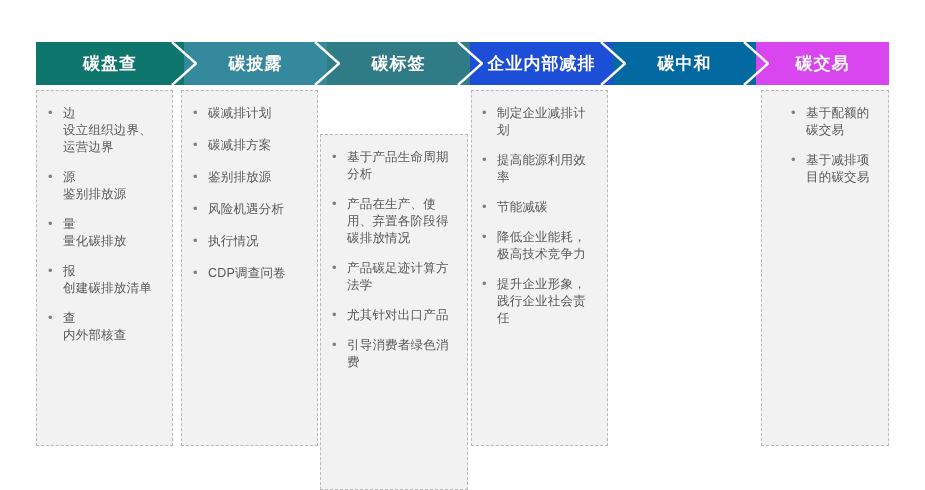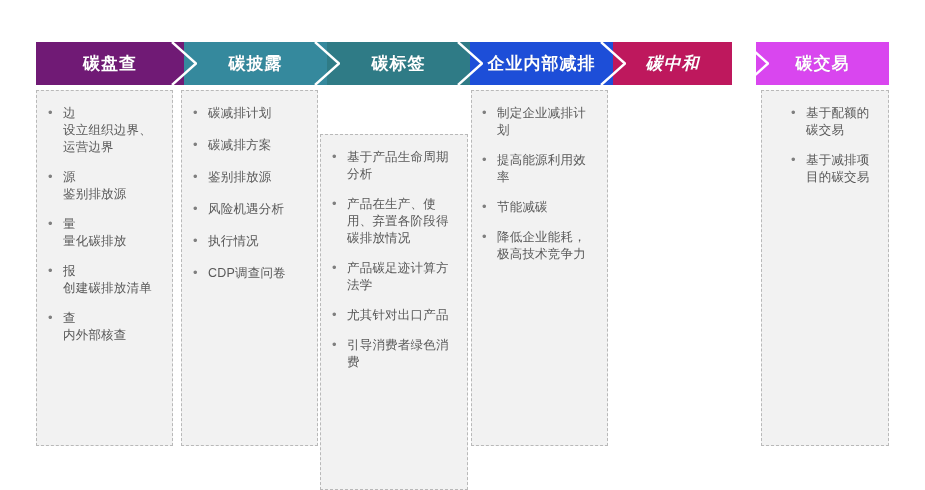--- a/index.html
+++ b/index.html
@@ -111,37 +111,37 @@
   }
   .panel.tight .bullets li { margin-bottom: 15px; }
 </style>
 </head>
 <body>
 
 <div id="diagram">
 
   <div class="header-row">
 
-    <div class="tab" style="left:0px; width:148px; background:#701a75;align-items:center;">
+    <div class="tab" style="left:0px; width:148px; background:#0f766e;align-items:center;">
       <span class="tab-label">碳盘查</span>
     </div>
 
     <div class="tab" style="left:148px; width:143px; background:#35899d;text-align:center;">
       <span class="tab-label">碳披露</span>
     </div>
 
     <div class="tab" style="left:291px; width:143px; background:#2f7b86;">
       <span class="tab-label">碳标签</span>
     </div>
 
     <div class="tab" style="left:434px; width:143px; background:#1d4ed8;">
       <span class="tab-label">企业内部减排</span>
     </div>
 
-    <div class="tab" style="left:577px; width:119px; background:#be185d;font-style:italic;">
+    <div class="tab" style="left:577px; width:143px; background:#0369a1;">
       <span class="tab-label">碳中和</span>
     </div>
 
     <div class="tab" style="left:720px; width:133px; background:#d946ef;">
       <span class="tab-label">碳交易</span>
     </div>
 
     <div class="chev" style="left:135px;">
       <svg width="26" height="43" viewBox="0 0 26 43">
         <polyline points="1,0 25,21.5 1,43" fill="none" stroke="#ffffff" stroke-width="2.4"></polyline>
@@ -246,20 +246,23 @@
         </li>
         <li>
           <span>提高能源利用效率</span>
         </li>
         <li>
           <span>节能减碳</span>
         </li>
         <li>
           <span>降低企业能耗，极高技术竞争力</span>
         </li>
+        <li>
+          <span>提升企业形象，践行企业社会责任</span>
+        </li>
       </ul>
     </div>
 
 
     <div class="panel" style="left:725px; width:128px;padding-left:27px;">
       <ul class="bullets">
         <li>
           <span>基于配额的碳交易</span>
         </li>
         <li>

